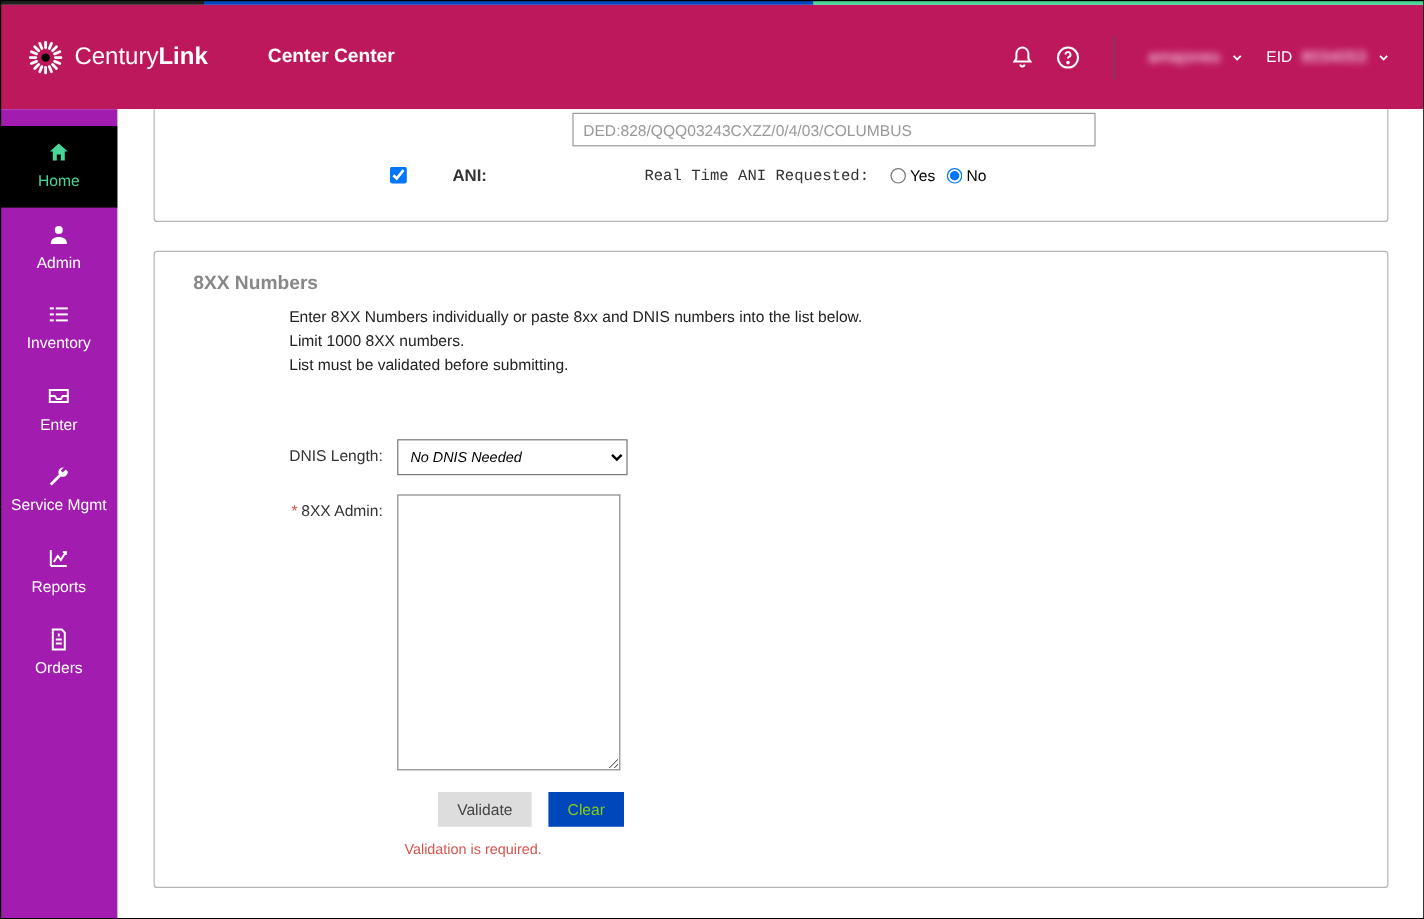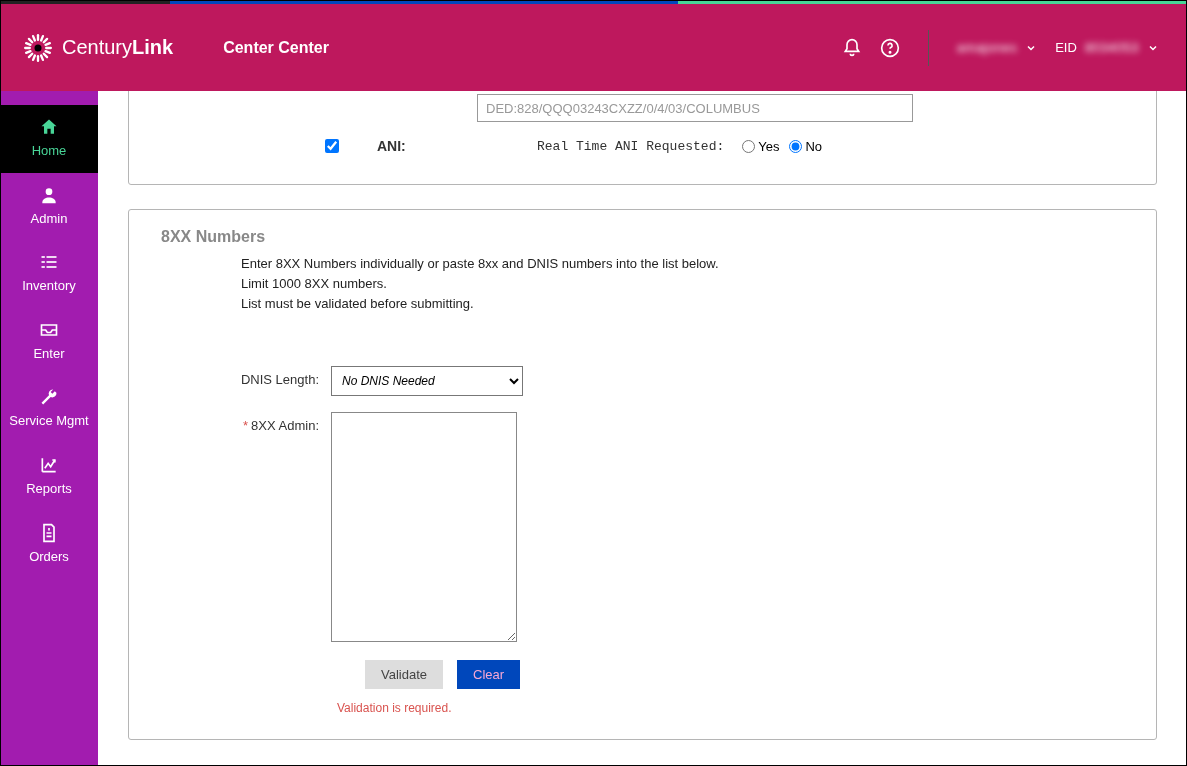--- a/index.html
+++ b/index.html
@@ -282,21 +282,21 @@
       gap: 14px;
       margin-top: 18px;
     }
     .btn {
       padding: 7px 16px;
       font-size: 13px;
       border: none;
       cursor: pointer;
     }
     .btn-secondary { background: #ddd; color: #444; }
-    .btn-primary { background: #0047bb; color: #f9a8d4; }
+    .btn-primary { background: #0047bb; color: #84cc16; }
     .error-msg {
       margin-left: 176px;
       color: #d9534f;
       font-size: 12px;
       margin-top: 12px;
     }
     .outer-border {
       position: absolute;
       inset: 0;
       border: 1px solid #000;

